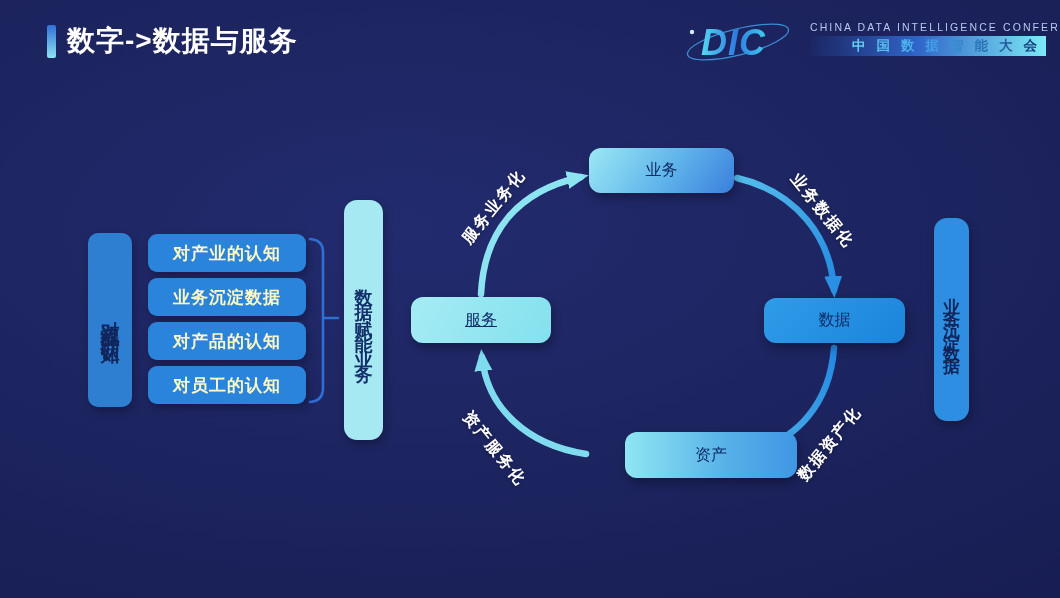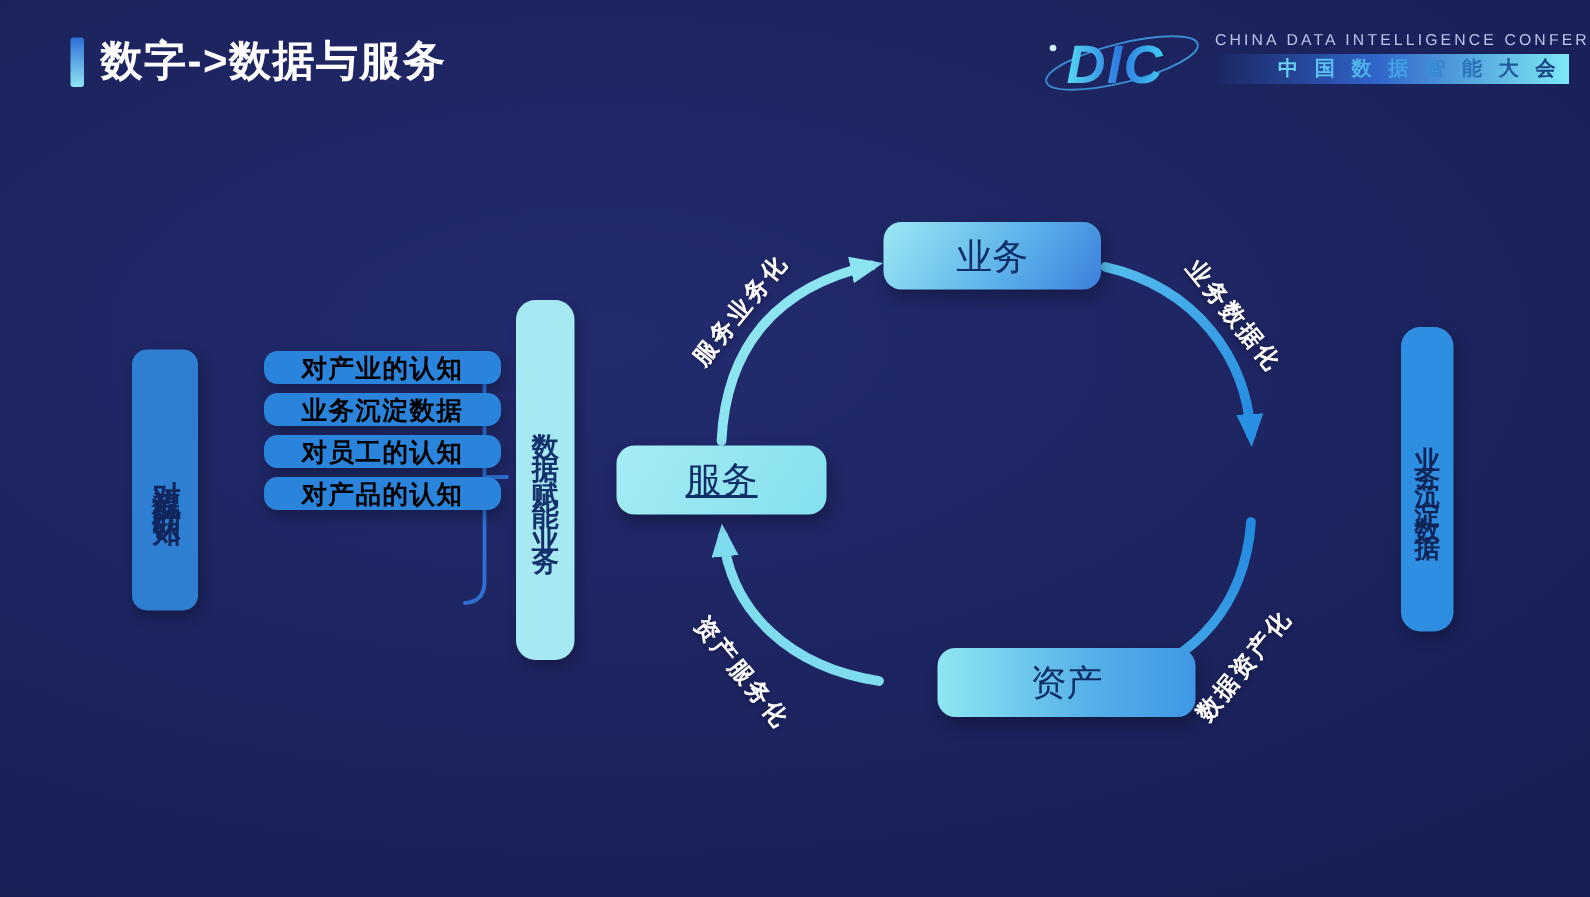--- a/index.html
+++ b/index.html
@@ -14,21 +14,21 @@
 
   
   .header { position:absolute; left:32px; top:22px; display:flex; align-items:center; gap:11px;padding-left:15px; }
   .title-accent {
     width:9px; height:33px; border-radius:2px;
     background:linear-gradient(180deg,#2f6fd8 0%, #8fe3f2 100%);
   }
   .page-title { color:#ffffff; font-size:28px; font-weight:800; letter-spacing:1px; }
 
   
-  .logo-block { position:absolute; right:14px; top:10px; display:flex; align-items:center; gap:6px; }
+  .logo-block { position:absolute; right:14px; top:10px; display:flex; align-items:center; gap:16px; }
   .dic-logo { width:112px; height:56px; }
   .logo-text { width:236px; }
   .tagline-en { color:#b9c9ec; font-size:10.5px; letter-spacing:2.1px; white-space:nowrap; margin-bottom:3px; }
   .tagline-zh-strip {
     height:20px; display:flex; align-items:center; justify-content:center;
     background:linear-gradient(90deg, rgba(26,48,120,0.15) 0%, #2f64c8 45%, #7de9f5 100%);
   }
   .tagline-zh {
     font-size:13.5px; font-weight:700; letter-spacing:11px; white-space:nowrap;
     background:linear-gradient(90deg,#6fdcf4 0%, #3f9fe8 45%, #0d2f6e 100%);
@@ -42,38 +42,37 @@
     position:absolute; display:flex; align-items:center; justify-content:center;
     box-shadow:2px 4px 9px rgba(0,0,0,0.28);
   }
   .vtext { writing-mode:vertical-rl; text-orientation:upright; white-space:nowrap; }
 
   .root-box { left:88px; top:233px; width:44px; height:174px; background:#2e7fd2; border-radius:10px; }
   .root-box .vtext { font-size:19px; font-weight:600; letter-spacing:5px; color:#10265c; }
 
   .cog-list { position:absolute; left:148px; top:234px; display:flex; flex-direction:column; gap:6px; }
   .cog-item {
-    width:158px; height:22px; background:#2b84dc; border-radius:9px;
+    width:158px; height:38px; background:#2b84dc; border-radius:9px;
     display:flex; align-items:center; justify-content:center;
-    color:#000000; font-size:17px; font-weight:600; letter-spacing:1px;
+    color:#fef9c3; font-size:17px; font-weight:600; letter-spacing:1px;
     box-shadow:2px 4px 9px rgba(0,0,0,0.28);
-    margin-left:28px;
   }
 
   .empower-box { left:344px; top:200px; width:39px; height:240px; background:#a6e9f3; border-radius:13px; }
   .empower-box .vtext { font-size:18px; font-weight:600; letter-spacing:15px; color:#13306b; }
 
   
   .deposit-box { left:934px; top:218px; width:35px; height:203px; background:#2e8fe2; border-radius:13px; }
   .deposit-box .vtext { font-size:17px; font-weight:600; letter-spacing:12px; color:#0f2558; }
 
   
   .node {
     position:absolute; display:flex; align-items:center; justify-content:center;
-    border-radius:12px; font-size:24px; font-weight:500; color:#0f2d66;
+    border-radius:12px; font-size:16px; font-weight:500; color:#0f2d66;
     box-shadow:2px 5px 10px rgba(0,0,0,0.3);
   }
   .node-business { left:589px; top:148px; width:145px; height:45px;
     background:linear-gradient(125deg,#9ce8f4 0%, #5fb4ea 55%, #3b7fdc 100%); }
   .node-data { left:764px; top:298px; width:141px; height:45px;
     background:linear-gradient(135deg,#2f9ce8 0%, #1b84dc 100%); }
   .node-asset { left:625px; top:432px; width:172px; height:46px;
     background:linear-gradient(90deg,#8fe6f2 0%, #55b0e8 60%, #3f97e4 100%); }
   .node-service { left:411px; top:297px; width:140px; height:46px;
     background:linear-gradient(120deg,#a5ecf4 0%, #84e0ee 100%);text-decoration:underline; }
@@ -153,33 +152,34 @@
     <path d="M 310 239 Q 323 240 323 252 L 323 388 Q 323 401 310 402 M 323 318 L 338 318" fill="none" stroke="#2f6fd4" stroke-width="2.6" stroke-linecap="round"></path>
   </svg>
 
   <div class="vbox root-box">
     <span class="vtext">对流程的认知</span>
   </div>
 
   <div class="cog-list">
     <div class="cog-item">对产业的认知</div>
     <div class="cog-item">业务沉淀数据</div>
+    <div class="cog-item">对产品的认知</div>
     <div class="cog-item">对员工的认知</div>
-    <div class="cog-item">对产品的认知</div>
   </div>
 
   <div class="vbox empower-box">
     <span class="vtext">数据赋能业务</span>
   </div>
 
   <div class="vbox deposit-box">
     <span class="vtext">业务沉淀数据</span>
   </div>
 
   <div class="node node-business">业务</div>
+  <div class="node node-data">数据</div>
   <div class="node node-asset">资产</div>
   <div class="node node-service">服务</div>
 
   <div class="edge-label el-sb">服务业务化</div>
   <div class="edge-label el-bd">业务数据化</div>
   <div class="edge-label el-da">数据资产化</div>
   <div class="edge-label el-as">资产服务化</div>
 
 </div>
 

